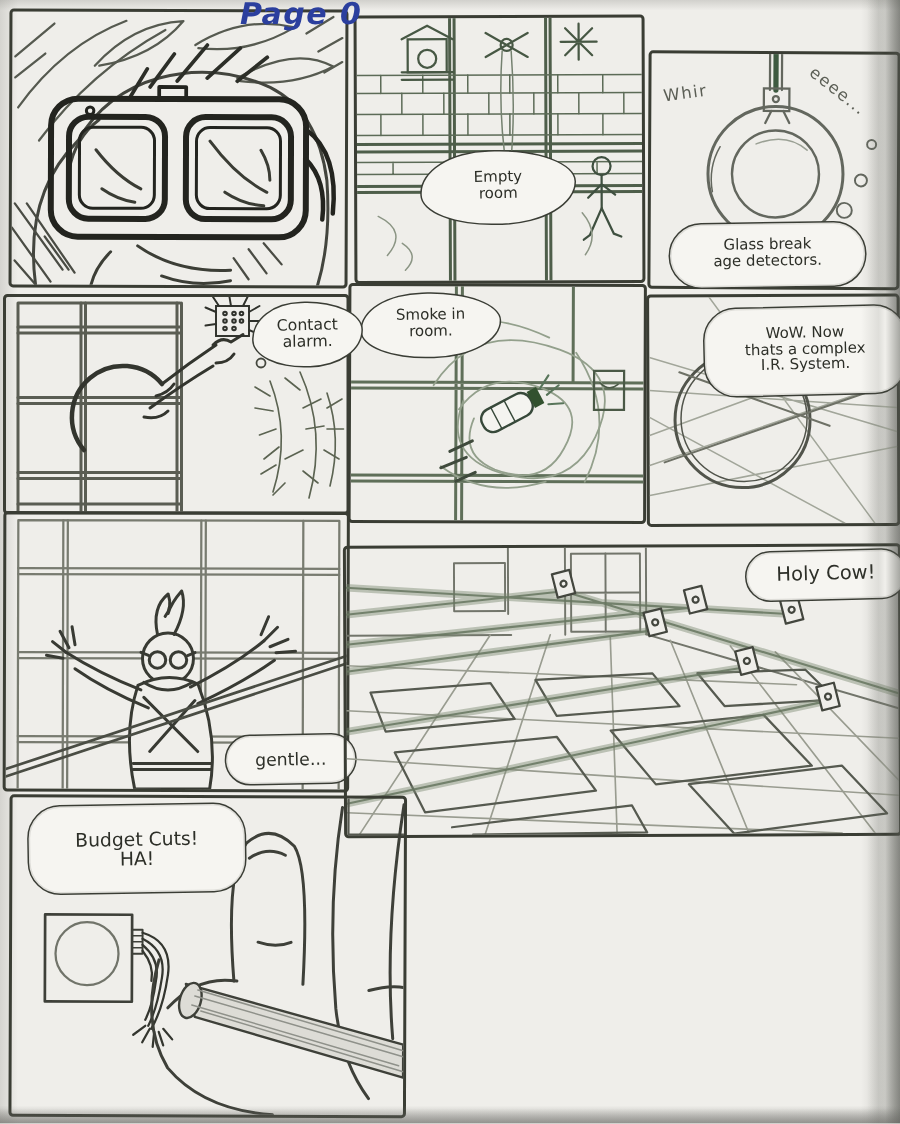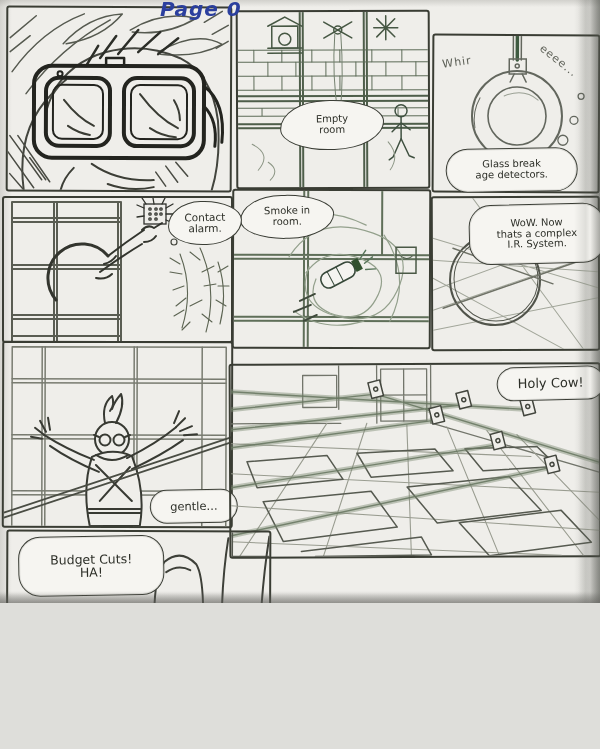--- a/index.html
+++ b/index.html
@@ -1,17 +1,17 @@
 <!DOCTYPE html>
 <html><head>
 <meta charset="utf-8">
 <style>
   html,body{margin:0;padding:0;background:#dededa;}
   .page{
-    position:relative;width:600px;height:603px;overflow:hidden;
+    position:relative;width:600px;height:749px;overflow:hidden;
     font-family:"DejaVu Sans",sans-serif;color:#34362f;
     background:
       linear-gradient(to left, rgba(90,92,86,.42), rgba(90,92,86,0) 22px),
       linear-gradient(to top, rgba(110,110,104,.40), rgba(110,110,104,0) 10px),
       linear-gradient(to right, rgba(120,120,114,.22), rgba(120,120,114,0) 12px),
       linear-gradient(to bottom, rgba(120,120,114,.25), rgba(120,120,114,0) 7px),
       #efeeea;
   }
   .panel{position:absolute;border:2px solid #3a3d34;border-radius:3px;background:transparent;}
   .panel svg{position:absolute;left:0;top:0;width:100%;height:100%;}

